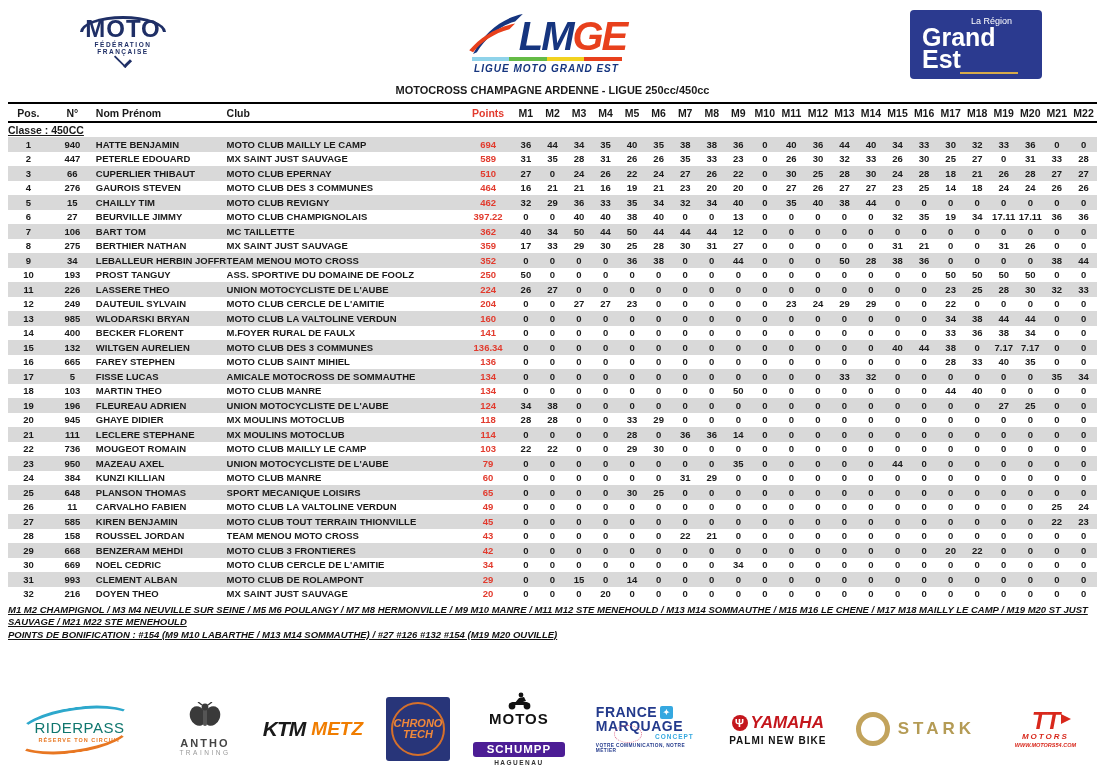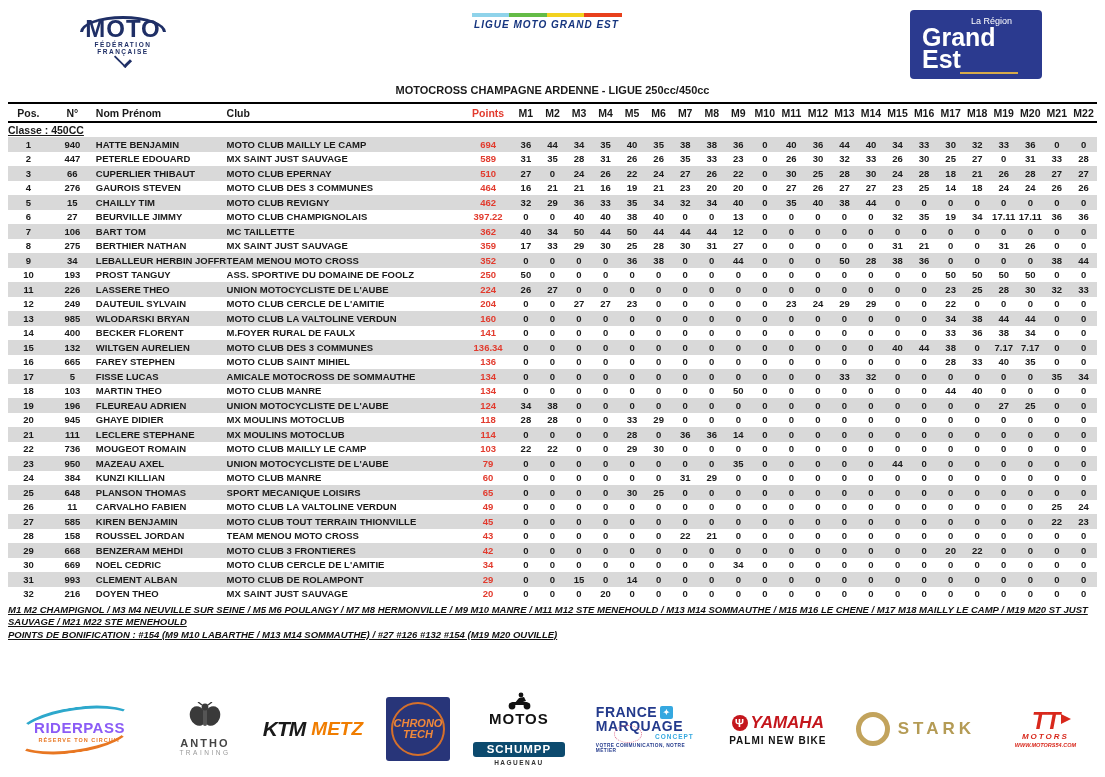--- a/index.html
+++ b/index.html
@@ -60,21 +60,21 @@
 
   
   .footnotes { margin-top:3px; font-style:italic; font-weight:700; font-size:9.5px; line-height:12px; color:#111;text-decoration:underline; }
   .footnotes .fn2 { margin-top:1px; }
 
   
   .sponsors { position:absolute; left:0; right:0; bottom:8px; height:80px; display:flex; align-items:center; justify-content:space-between; padding:0 12px; }
   .sp { text-align:center; }
 
   .riderpass { position:relative; width:135px; padding:14px 0 10px 0; }
-  .rp-text { font-size:15px; font-weight:700; letter-spacing:.5px; color:#8b5cf6; }
+  .rp-text { font-size:15px; font-weight:400; letter-spacing:.5px; color:#0f766e; }
   .rp-tag { font-size:5.5px; font-weight:700; color:#e87722; letter-spacing:1px; margin-top:1px; }
   .rp-arc1, .rp-arc2 { position:absolute; border-radius:50%; pointer-events:none; }
   .rp-arc1 { left:6px; top:2px; width:118px; height:40px; border:3px solid transparent; border-top-color:#2da8cc; transform:rotate(-8deg); }
   .rp-arc2 { left:2px; top:8px; width:118px; height:40px; border:3px solid transparent; border-bottom-color:#e87722; transform:rotate(-8deg); }
 
   .antho { color:#555; width:70px;text-align:center; }
   .antho-icon { width:34px; height:30px; margin:0 auto; }
   .antho-l1 { font-size:11px; font-weight:700; letter-spacing:2px; color:#444; margin-top:1px; }
   .antho-l2 { font-size:6.5px; font-weight:400; letter-spacing:2.5px; color:#999; }
 
@@ -82,21 +82,21 @@
   .ktm-k { font-size:21px; font-weight:900; font-style:italic; color:#1a1a1a; letter-spacing:-1px; }
   .ktm-m { font-size:19px; font-weight:900; font-style:italic; color:#f07d00; letter-spacing:0px; }
 
   .chrono { width:64px; height:64px; background:#283579; border-radius:3px; position:relative; display:flex; flex-direction:column; align-items:center; justify-content:center; }
   .chrono::before { content:""; position:absolute; inset:5px; border:2px solid #e87722; border-radius:50%; opacity:.9; }
   .ch-l { font-size:11px; font-weight:900; font-style:italic; color:#f0883a; line-height:11px; letter-spacing:0px; }
 
   .schumpp { width:92px; }
   .sch-rider { width:30px; height:18px; margin:0 auto -2px auto; }
   .sch-motos { font-size:15px; font-weight:900; letter-spacing:1px; color:#111; line-height:13px; }
-  .sch-banner { background:#0c4a6e; color:#fff; border-radius:3px; font-size:11.5px; font-weight:900; letter-spacing:1px; padding:1px 4px 2px 4px; margin-top:17px; }
+  .sch-banner { background:#4c1d95; color:#fff; border-radius:3px; font-size:11.5px; font-weight:900; letter-spacing:1px; padding:1px 4px 2px 4px; margin-top:17px; }
   .sch-town { font-size:6.5px; font-weight:700; letter-spacing:1.5px; color:#333; margin-top:2px; }
 
   .fmarq { width:112px; color:#233a8c; position:relative; text-align:left; padding-left:8px; }
   .fm-l1 { font-size:14px; font-weight:800; line-height:13px; letter-spacing:.5px; display:flex; align-items:center; gap:3px; }
   .fm-hand { display:inline-block; width:13px; height:13px; background:#35a8e0; border-radius:2px; color:#fff; font-size:8px; line-height:13px; text-align:center; font-weight:900; }
   .fm-l2 { font-size:14px; font-weight:800; line-height:14px; letter-spacing:.5px; position:relative; }
   .fm-l2::after { content:""; position:absolute; left:18px; top:6px; width:26px; height:16px; border:1.5px dotted #e06a8a; border-radius:50%; }
   .fm-l3 { font-size:6.5px; font-weight:800; color:#35a8e0; letter-spacing:1px; text-align:right; padding-right:6px; }
   .fm-tag { font-size:4.8px; font-weight:700; letter-spacing:.4px; margin-top:3px; color:#233a8c; }
 
@@ -126,20 +126,29 @@
       <div class="ffm-arc"></div>
       <div class="ffm-moto">MOTO</div>
       <div class="ffm-sub">
         <span>FÉDÉRATION</span><br>
         <span>FRANÇAISE</span>
       </div>
       <div class="ffm-chevron"></div>
     </div>
 
     <div class="lmge">
+      <div class="lmge-main">
+        <svg class="lmge-swoosh" viewBox="0 0 60 46">
+          <path d="M6 44 C 18 20, 38 6, 58 2 L 50 10 C 34 14, 20 26, 10 42 Z" fill="#16357f"></path>
+          <path d="M2 40 C 14 26, 30 16, 50 12 L 44 18 C 28 22, 14 32, 6 42 Z" fill="#e8401c"></path>
+        </svg>
+        <div class="lmge-letters">
+          <span class="lmge-lm">LM</span><span class="lmge-ge">GE</span>
+        </div>
+      </div>
       <div class="lmge-strip">
         <span class="s-blue"></span>
           <span class="s-green"></span>
           <span class="s-yellow"></span>
           <span class="s-red"></span>
       </div>
       <div class="lmge-tag">LIGUE MOTO GRAND EST</div>
     </div>
 
     <div class="grandest">

